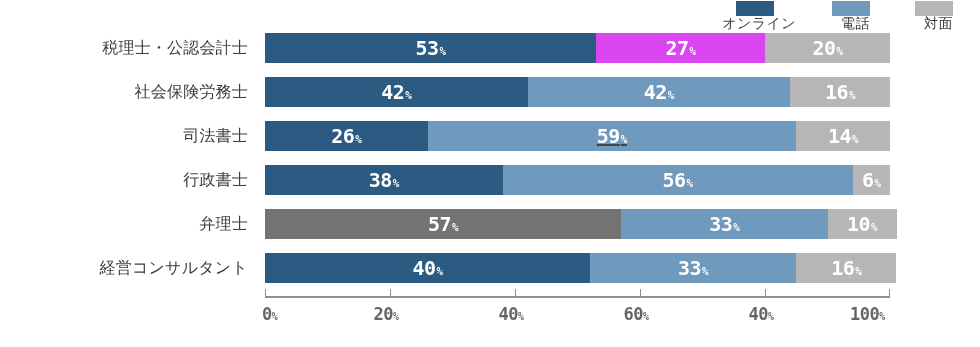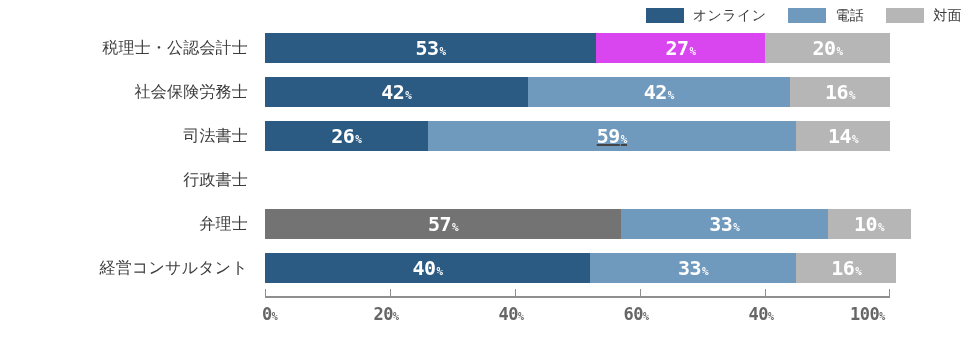--- a/index.html
+++ b/index.html
@@ -30,21 +30,22 @@
     height: 24px;
     display: flex;
     justify-content: flex-end;
     align-items: center;
     padding-right: 18px;
     box-sizing: border-box;
   }
   .legend-item {
     display: flex;
     align-items: center;
-    margin-left: 22px;
+    margin-left: 36px;
+    flex-direction: column;
   }
   .legend-swatch {
     width: 38px;
     height: 15px;
     display: inline-block;
     margin-right: 9px;
   }
   .legend-label {
     font-size: 14px;
     color: #3c3c3c;
@@ -214,31 +215,42 @@
           <div class="seg" style="left: 162.5px; width: 368.75px; background: rgb(111, 153, 189); text-decoration: underline;">
             <span class="seg-value"><span>59</span><span class="pct">%</span></span>
           </div>
           <div class="seg" style="left: 531.25px; width: 93.75px; background: rgb(182, 182, 182);">
             <span class="seg-value"><span>14</span><span class="pct">%</span></span>
           </div>
         </div>
       </div>
       <div class="row" style="top: 137px;">
         <div class="cat-label">行政書士</div>
+        <div class="bar-track">
+          <div class="seg" style="left: 0px; width: 237.5px; background: rgb(43, 90, 130);">
+            <span class="seg-value"><span>38</span><span class="pct">%</span></span>
+          </div>
+          <div class="seg" style="left: 237.5px; width: 350px; background: rgb(111, 153, 189);">
+            <span class="seg-value"><span>56</span><span class="pct">%</span></span>
+          </div>
+          <div class="seg" style="left: 587.5px; width: 37.5px; background: rgb(182, 182, 182);">
+            <span class="seg-value"><span>6</span><span class="pct">%</span></span>
+          </div>
+        </div>
       </div>
       <div class="row" style="top: 181px;">
         <div class="cat-label">弁理士</div>
         <div class="bar-track">
           <div class="seg" style="left: 0px; width: 356.25px; background: #737373;">
             <span class="seg-value"><span>57</span><span class="pct">%</span></span>
           </div>
           <div class="seg" style="left: 356.25px; width: 206.25px; background: rgb(111, 153, 189);">
             <span class="seg-value"><span>33</span><span class="pct">%</span></span>
           </div>
-          <div class="seg" style="left: 562.5px; width: 83px; background: rgb(182, 182, 182);">
+          <div class="seg" style="left: 562.5px; width: 69px; background: rgb(182, 182, 182);">
             <span class="seg-value"><span>10</span><span class="pct">%</span></span>
           </div>
         </div>
       </div>
       <div class="row" style="top: 225px;">
         <div class="cat-label">経営コンサルタント</div>
         <div class="bar-track">
           <div class="seg" style="left: 0px; width: 325px; background: rgb(43, 90, 130);">
             <span class="seg-value"><span>40</span><span class="pct">%</span></span>
           </div>

